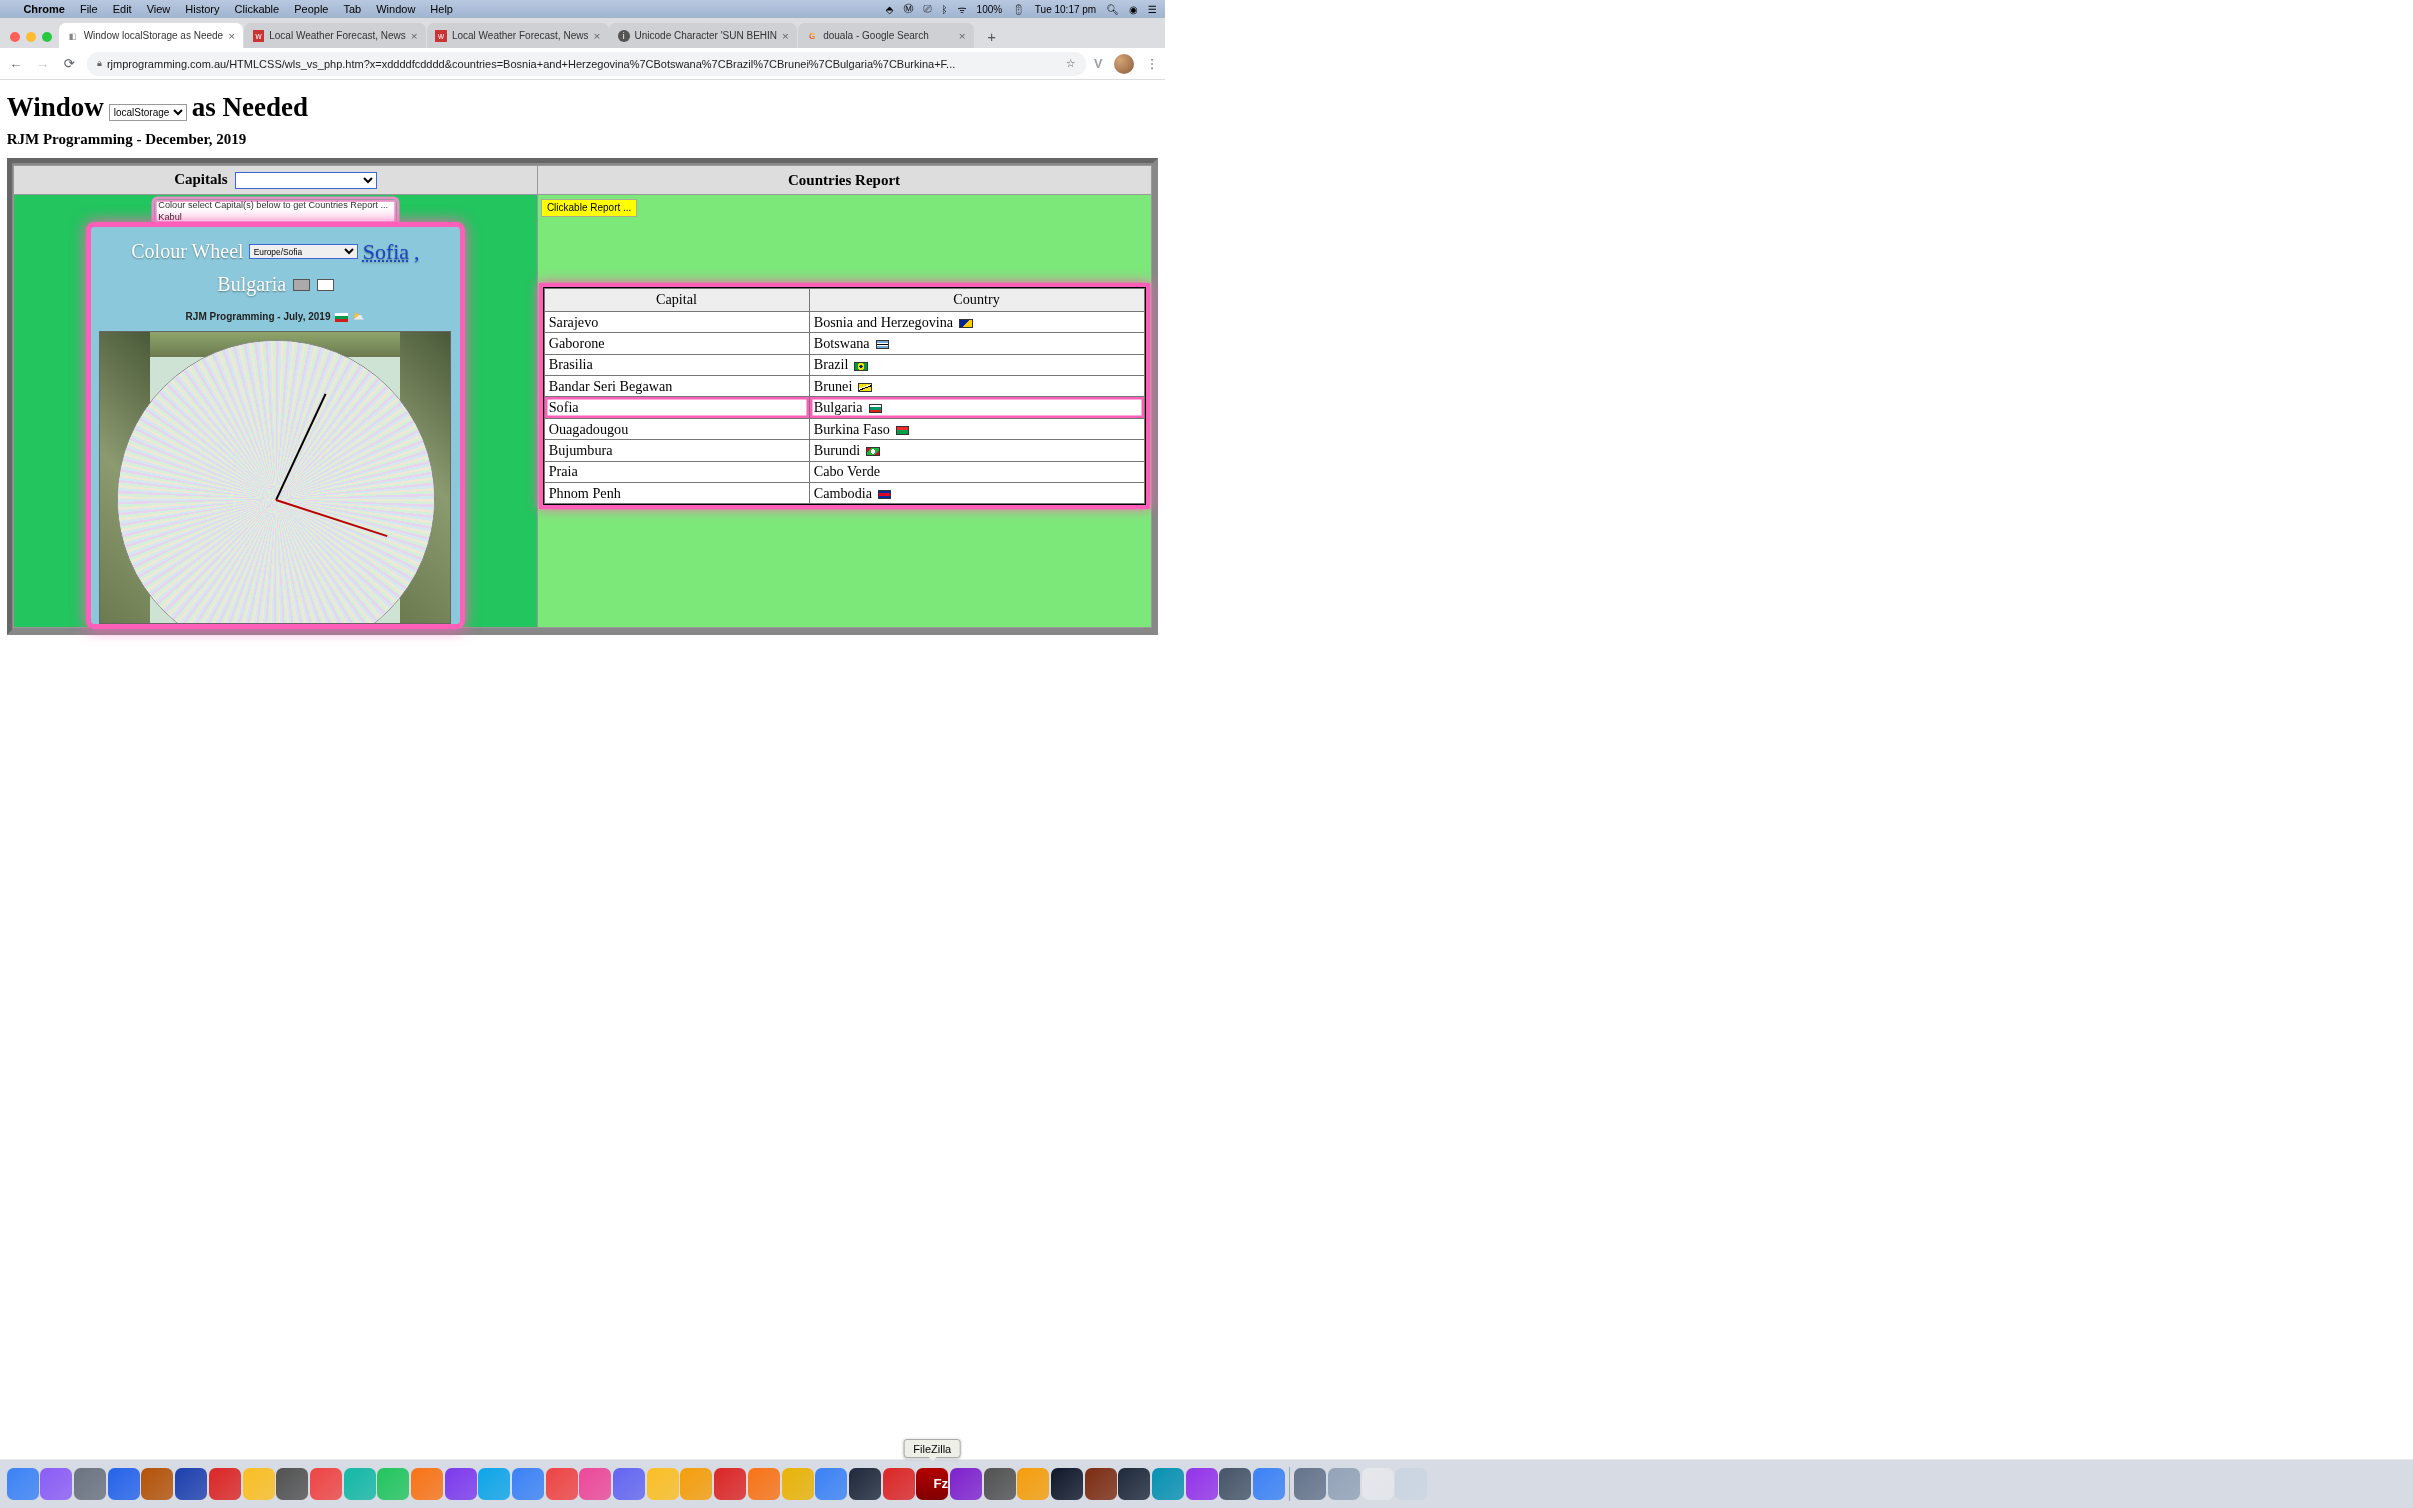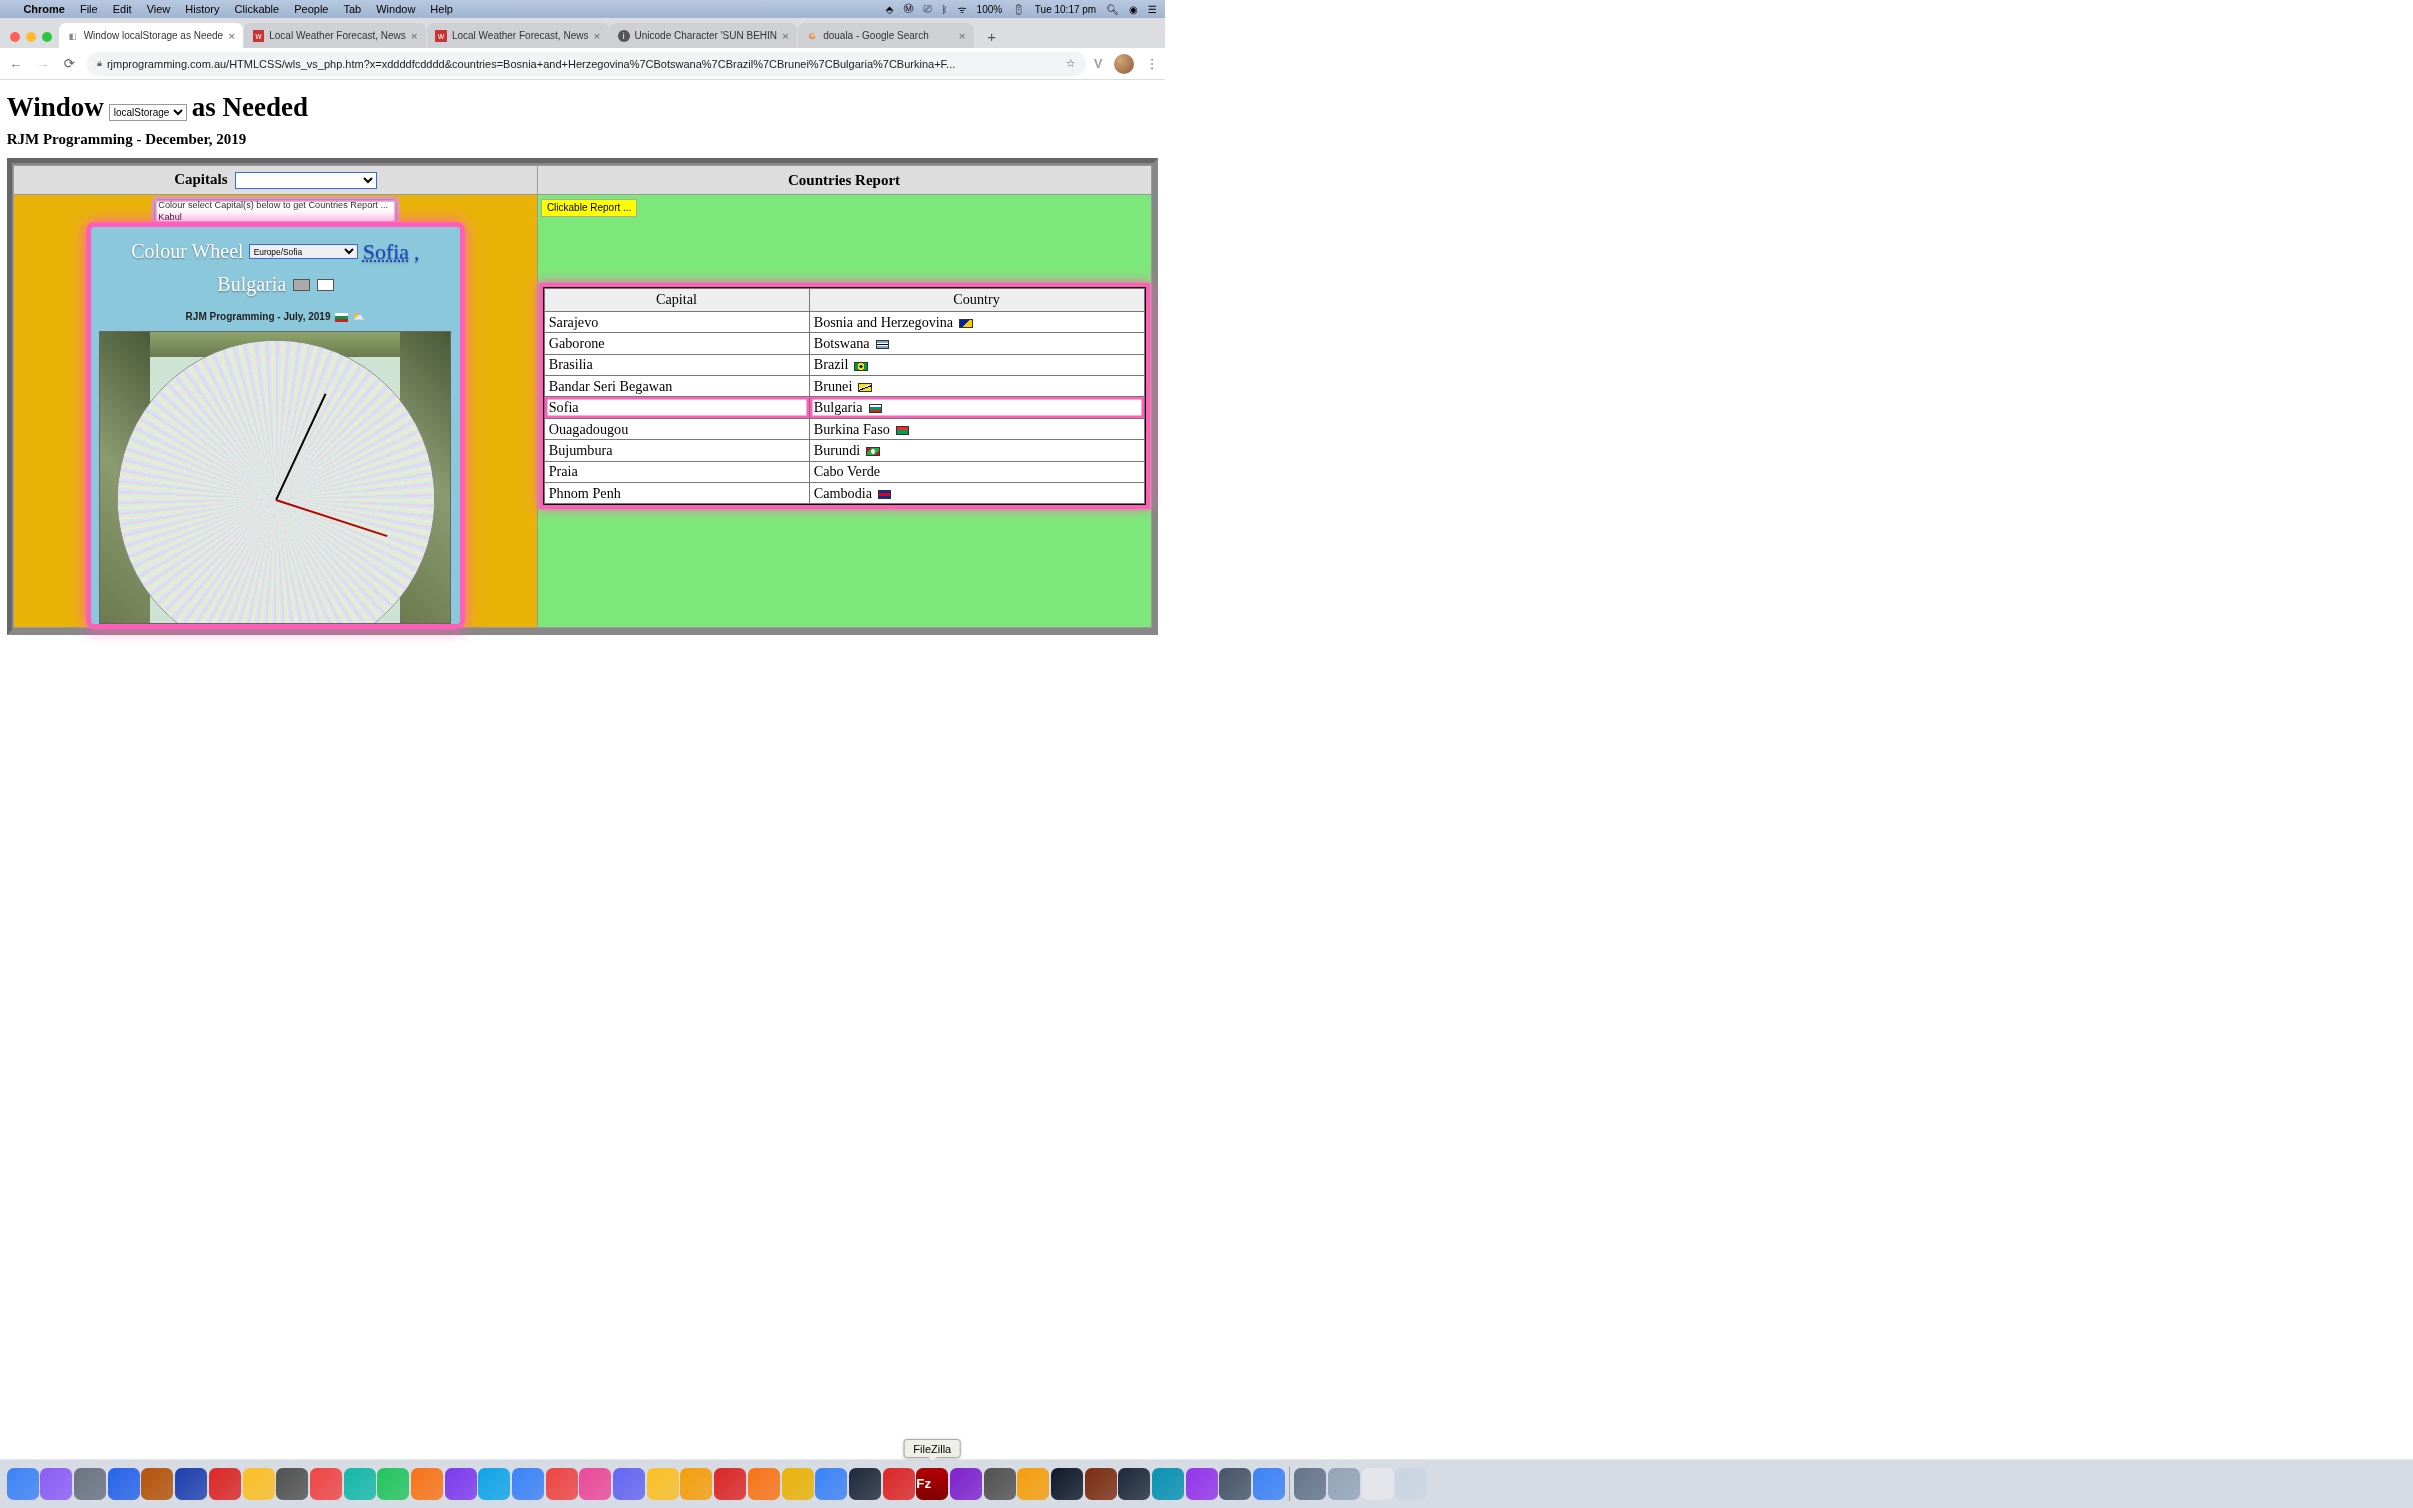--- a/index.html
+++ b/index.html
@@ -32,21 +32,21 @@
 .addr-icons { display:flex; gap:11.7px; align-items:center; color:#5f6368; font-size:12.6px; }
 .avatar { width:20px; height:20px; border-radius:50%; background: radial-gradient(circle at 30% 30%, #d4a574, #8b5a3c); }
 
 
 .page { padding: 6.7px; }
 h1.title { font-family: "Times New Roman", serif; font-size:27px; font-weight:bold; margin:5px 0; display:flex; align-items:baseline; gap:5px; }
 h1.title select { font-size:10px; height:17px; background:#fff; border:0.8px solid #999; }
 h3.subtitle { font-family:"Times New Roman",serif; font-size:15px; font-weight:bold; margin:8.4px 0 10px; }
 
 .mainframe { border:5px solid #888; border-top-color:#666; border-left-color:#666; background:#888; padding:1.7px; }
-.maintable { width:100%; border-collapse:collapse; background:#eab308; }
+.maintable { width:100%; border-collapse:collapse; background:#22c55e; }
 .maintable > tbody > tr > th { background:#ddd; border:1.7px solid #999; padding:5px; font-family:"Times New Roman",serif; font-size:15px; font-weight:bold; }
 .maintable > tbody > tr > td { border:1.7px solid #999; vertical-align:top; padding:0; }
 
 .capcell { width:46%; }
 .capselect { font-size:10px; height:17px; margin-left:3.4px; background:#fff; border:0.8px solid #3967d6; width:142px; }
 
 .selectbox { border:0.8px solid #999; margin:3.4px auto 0; width:243px; background:#fff; font-size:9.2px; border-radius:3.4px; box-shadow:inset 0 0 0 1.7px #e88fc9, 0 0 0 2.5px #e88fc9; }
 .selectbox .opt { padding:0.8px 3.4px; }
 .selectbox .opt.hint { color:#333; }
 
@@ -306,21 +306,21 @@
       <div class="dockicon" style="background: linear-gradient(135deg, rgb(251, 191, 36), rgba(251, 191, 36, 0.8));"></div>
       <div class="dockicon" style="background: linear-gradient(135deg, rgb(245, 158, 11), rgba(245, 158, 11, 0.8));"></div>
       <div class="dockicon" style="background: linear-gradient(135deg, rgb(220, 38, 38), rgba(220, 38, 38, 0.8));"></div>
       <div class="dockicon" style="background: linear-gradient(135deg, rgb(249, 115, 22), rgba(249, 115, 22, 0.8));"></div>
       <div class="dockicon" style="background: linear-gradient(135deg, rgb(234, 179, 8), rgba(234, 179, 8, 0.8));"></div>
       <div class="dockicon" style="background: linear-gradient(135deg, rgb(59, 130, 246), rgba(59, 130, 246, 0.8));"></div>
       <div class="dockicon" style="background: linear-gradient(135deg, rgb(30, 41, 59), rgba(30, 41, 59, 0.8));"></div>
       <div class="dockicon" style="background: linear-gradient(135deg, rgb(220, 38, 38), rgba(220, 38, 38, 0.8));"></div>
       <div class="dockicon" style="background: linear-gradient(rgb(179, 0, 0), rgb(128, 0, 0));">
         <div class="dock-tooltip">FileZilla</div>
-        <div style="color: rgb(255, 255, 255); font-weight: bold; font-size: 13.4px; text-align: left; line-height: 32px;">Fz</div>
+        <div style="color: rgb(255, 255, 255); font-weight: bold; font-size: 13.4px; text-align: right; line-height: 32px;">Fz</div>
       </div>
       <div class="dockicon" style="background: linear-gradient(135deg, rgb(126, 34, 206), rgba(126, 34, 206, 0.8));"></div>
       <div class="dockicon" style="background: linear-gradient(135deg, rgb(82, 82, 82), rgba(82, 82, 82, 0.8));"></div>
       <div class="dockicon" style="background: linear-gradient(135deg, rgb(245, 158, 11), rgba(245, 158, 11, 0.8));"></div>
       <div class="dockicon" style="background: linear-gradient(135deg, rgb(15, 23, 42), rgba(15, 23, 42, 0.8));"></div>
       <div class="dockicon" style="background: linear-gradient(135deg, rgb(124, 45, 18), rgba(124, 45, 18, 0.8));"></div>
       <div class="dockicon" style="background: linear-gradient(135deg, rgb(30, 41, 59), rgba(30, 41, 59, 0.8));"></div>
       <div class="dockicon" style="background: linear-gradient(135deg, rgb(8, 145, 178), rgba(8, 145, 178, 0.8));"></div>
       <div class="dockicon" style="background: linear-gradient(135deg, rgb(147, 51, 234), rgba(147, 51, 234, 0.8));"></div>
       <div class="dockicon" style="background: linear-gradient(135deg, rgb(71, 85, 105), rgba(71, 85, 105, 0.8));"></div>

